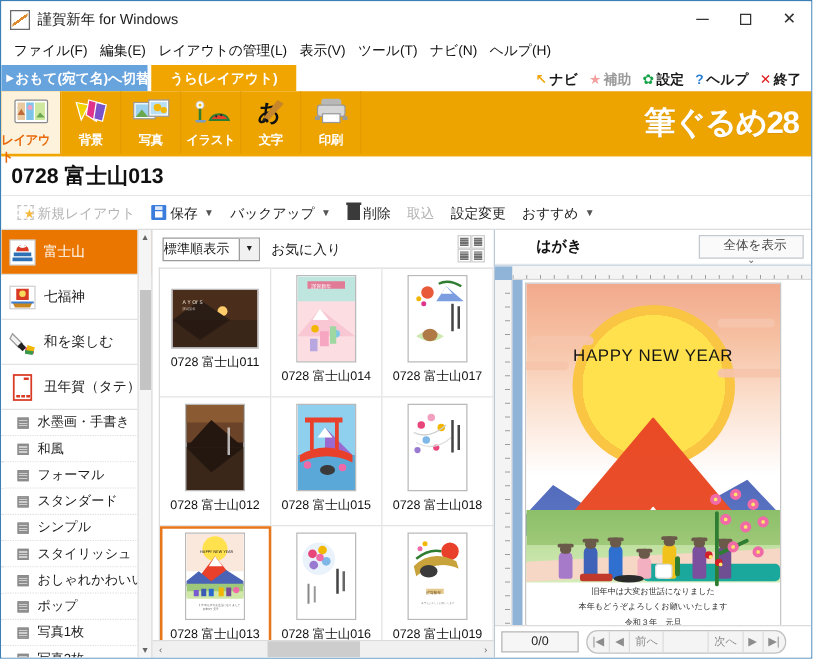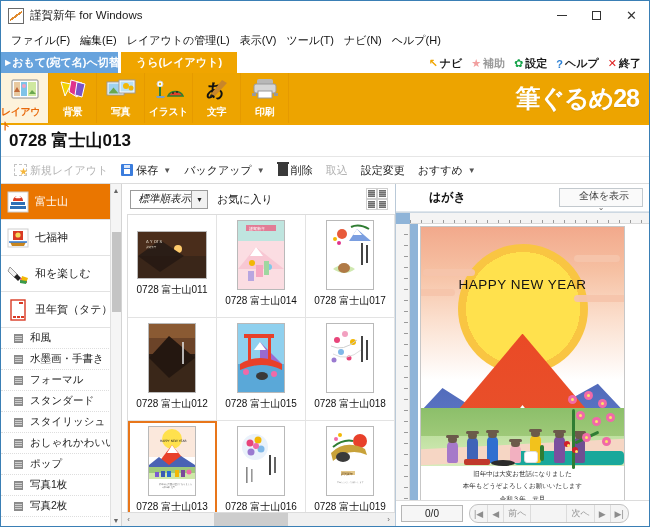--- a/index.html
+++ b/index.html
@@ -158,21 +158,21 @@
   
   .center { flex:1 1 auto; display:flex; flex-direction:column; min-width:0; background:#fff;}
   .center-top {
     height:30px; flex:0 0 30px; display:flex; align-items:center; gap:9px;
     padding:0 8px; background:#fff;
   }
   .select {
     width:78px; height:19px; border:1px solid #9b9b9b; background:#fff;
     display:flex; align-items:center; font-size:10.5px;
   }
-  .select .val { flex:1 1 auto; text-align:right;font-style:italic; }
+  .select .val { flex:1 1 auto; text-align:left; }
   .select .btn {
     width:16px; height:17px; border-left:1px solid #9b9b9b; background:#f1f1f1;
     display:flex; align-items:center; justify-content:center; font-size:7px;
   }
   .fav { font-size:11px; color:#1a1a1a; }
   .center-top .spacer { flex:1 1 auto; }
   .gridtoggle { display:grid; grid-template-columns:repeat(2,9px); grid-template-rows:repeat(2,9px);
     gap:2px; }
   .gridtoggle i { background:
      repeating-linear-gradient(0deg,#6f6f6f 0 1px,#9e9e9e 1px 2px); border:1px solid #fff;
@@ -514,33 +514,37 @@
               <rect x="6" y="18" width="3" height="2" fill="#d93a24"></rect>
               <rect x="10" y="18" width="3" height="2" fill="#d93a24"></rect>
               <rect x="14" y="18" width="3" height="2" fill="#d93a24"></rect>
             </svg>
           </span>
           <span class="cname">丑年賀（タテ）</span>
         </div>
 
         <div class="sub">
             <span class="box"></span>
+            <span>水墨画・手書き</span>
+          </div>
+        <div class="sub">
+            <span class="box"></span>
             <span>和風</span>
           </div>
         <div class="sub">
             <span class="box"></span>
-            <span>水墨画・手書き</span>
-          </div>
-        <div class="sub">
-            <span class="box"></span>
             <span>フォーマル</span>
           </div>
         <div class="sub">
             <span class="box"></span>
             <span>スタンダード</span>
+          </div>
+        <div class="sub">
+            <span class="box"></span>
+            <span>シンプル</span>
           </div>
         <div class="sub">
             <span class="box"></span>
             <span>スタイリッシュ</span>
           </div>
         <div class="sub">
             <span class="box"></span>
             <span>おしゃれかわいい</span>
           </div>
         <div class="sub">

